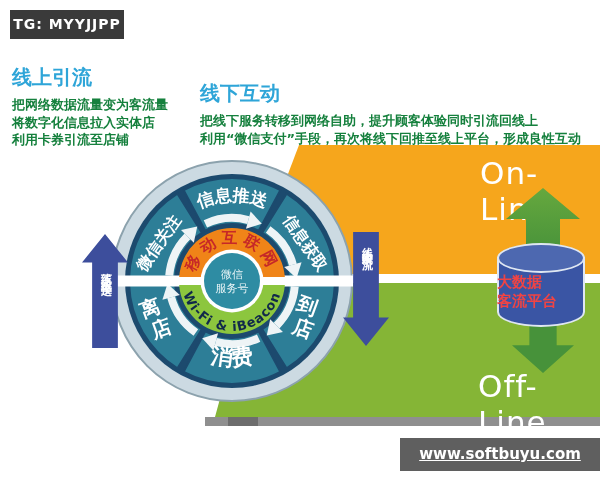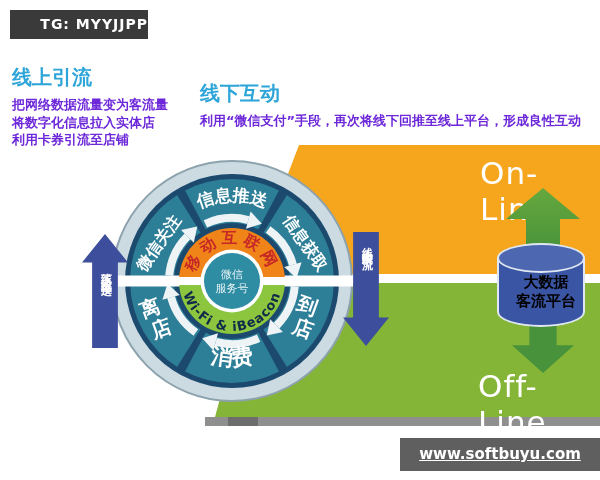--- a/index.html
+++ b/index.html
@@ -1,29 +1,29 @@
 <!DOCTYPE html>
 <html><head>
 <meta charset="utf-8">
 <style>
   html,body{margin:0;padding:0;background:#fff;}
   .canvas{position:relative;width:600px;height:480px;background:#ffffff;overflow:hidden;
           font-family:"DejaVu Sans",sans-serif;}
 
   
   .tg-badge{position:absolute;left:10px;top:10px;width:114px;height:29px;background:#3a3a3a;
-            color:#fff;font-size:14px;font-weight:bold;line-height:29px;text-align:right;
-            letter-spacing:1px;z-index:6;padding-left:24px;}
+            color:#fff;font-size:14px;font-weight:bold;line-height:29px;text-align:center;
+            letter-spacing:1px;z-index:6;}
 
   
   .sec{position:absolute;z-index:3;}
   .sec-online{left:12px;top:64px;width:185px;}
   .sec-offline{left:200px;top:80px;width:385px;}
   .sec-title{font-size:20px;font-weight:bold;color:#2ea5d8;margin-bottom:5px;}
-  .sec-line{font-size:13px;font-weight:bold;color:#6d28d9;line-height:17.5px;white-space:nowrap;}
+  .sec-line{font-size:13px;font-weight:bold;color:#15803d;line-height:17.5px;white-space:nowrap;}
 
   
   .band{position:absolute;z-index:1;}
   .band-online{left:250px;top:145px;width:350px;height:129px;background:#f6a61c;
                clip-path:polygon(14% 0,100% 0,100% 100%,0 100%);}
   .band-offline{left:215px;top:283px;width:385px;height:134px;background:#85b536;
                 clip-path:polygon(9.5% 0,100% 0,100% 100%,0 100%);}
   .gray-strip{position:absolute;left:205px;top:417px;width:395px;height:9px;background:#8f8f8f;z-index:1;}
   .gray-strip-dark{position:absolute;left:228px;top:417px;width:30px;height:9px;background:#6d6d6d;z-index:1;}
 
@@ -49,22 +49,22 @@
   .flow-up{position:absolute;left:506px;top:188px;width:74px;height:66px;z-index:2;
       background:linear-gradient(180deg,#66a83e,#47923a);
       clip-path:polygon(50% 0,100% 47%,73% 47%,73% 100%,27% 100%,27% 47%,0 47%);}
   .flow-down{position:absolute;left:512px;top:315px;width:62px;height:58px;z-index:2;background:#47923a;
       clip-path:polygon(28% 0,72% 0,72% 52%,100% 52%,50% 100%,0 52%,28% 52%);}
   .cylinder{position:absolute;left:497px;top:243px;width:88px;height:86px;z-index:3;}
   .cyl-top{position:absolute;top:0;left:0;width:84px;height:26px;border-radius:50%;
       background:#4d68b0;border:2px solid #dfe7f2;z-index:2;}
   .cyl-body{position:absolute;top:14px;left:0;width:84px;height:68px;background:#3a55a4;
       border:2px solid #dfe7f2;border-top:none;border-radius:0 0 44px 44px / 0 0 15px 15px;z-index:1;}
-  .cyl-text{position:absolute;top:30px;left:0;width:98px;text-align:center;z-index:3;
-      color:#000000;font-size:15px;font-weight:bold;line-height:19px;}
+  .cyl-text{position:absolute;top:30px;left:0;width:98px;text-align:left;z-index:3;
+      color:#ef4444;font-size:15px;font-weight:bold;line-height:19px;}
 
   
   .watermark{position:absolute;left:400px;top:438px;width:200px;height:33px;background:#5f5f5f;
       color:#fff;font-size:15px;font-weight:bold;line-height:33px;text-align:center;z-index:6;text-decoration:underline;}
 
   
   .seg-label{fill:#fff;font-weight:bold;font-family:"DejaVu Sans",sans-serif;}
   .hub-label{fill:#e8f4f6;font-family:"DejaVu Sans",sans-serif;}
 </style>
 </head>
@@ -76,20 +76,21 @@
 
   <div class="sec sec-online">
     <div class="sec-title">线上引流</div>
     <div class="sec-line">把网络数据流量变为客流量</div>
     <div class="sec-line">将数字化信息拉入实体店</div>
     <div class="sec-line">利用卡券引流至店铺</div>
   </div>
 
   <div class="sec sec-offline">
     <div class="sec-title">线下互动</div>
+    <div class="sec-line">把线下服务转移到网络自助，提升顾客体验同时引流回线上</div>
     <div class="sec-line">利用“微信支付”手段，再次将线下回推至线上平台，形成良性互动</div>
   </div>
 
   <div class="band band-online"></div>
   <div class="band band-offline"></div>
   <div class="gray-strip"></div>
   <div class="gray-strip-dark"></div>
   <div class="band-label lbl-online">On-Line</div>
   <div class="band-label lbl-offline">Off-Line</div>
 

